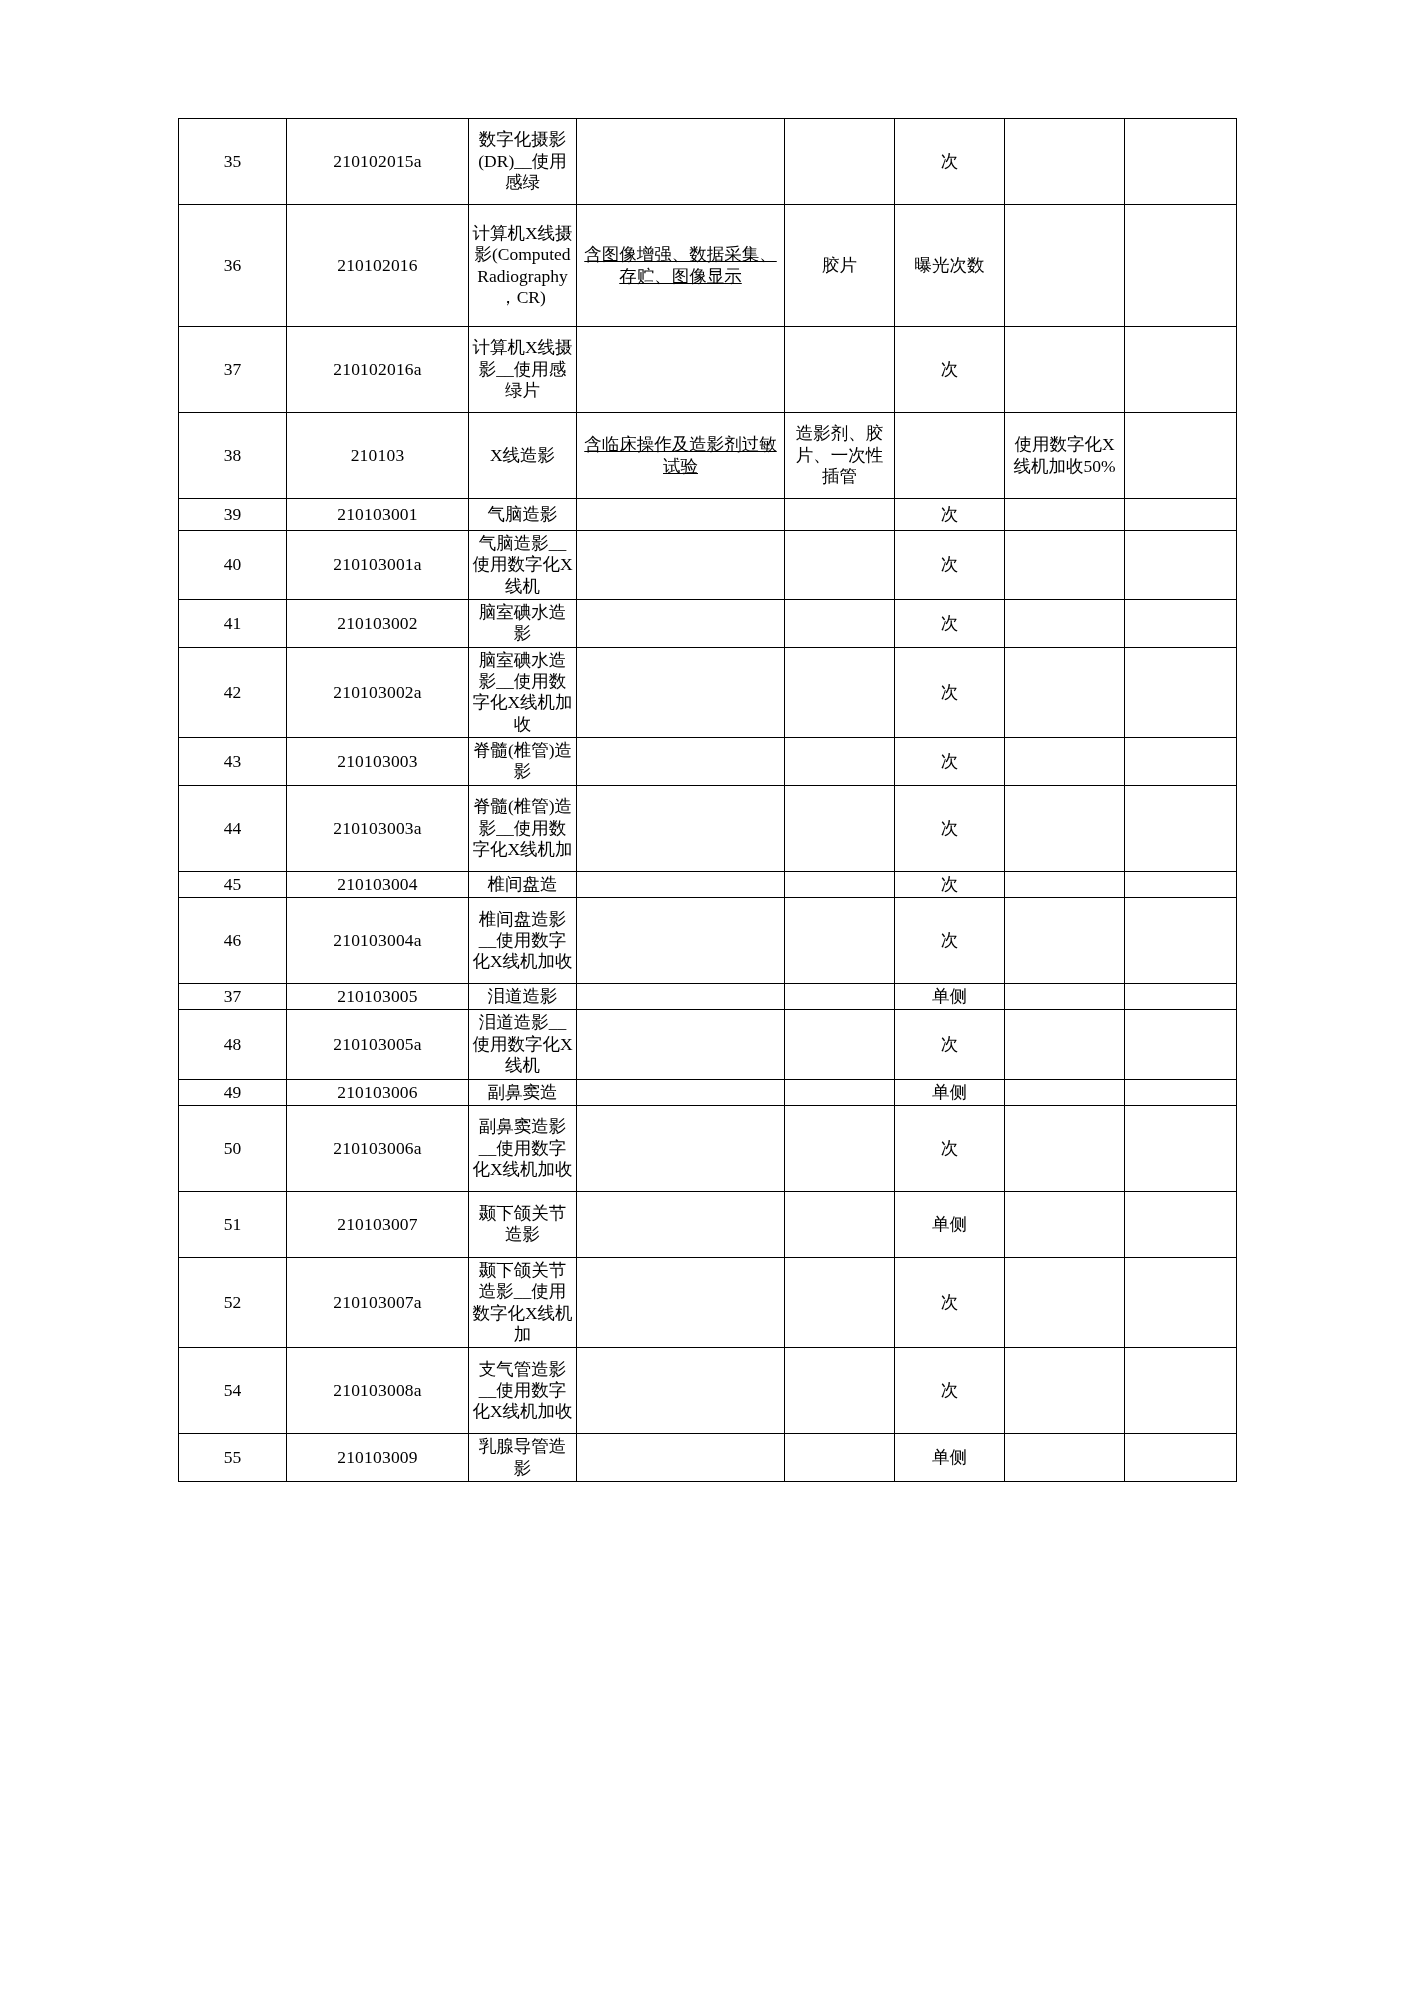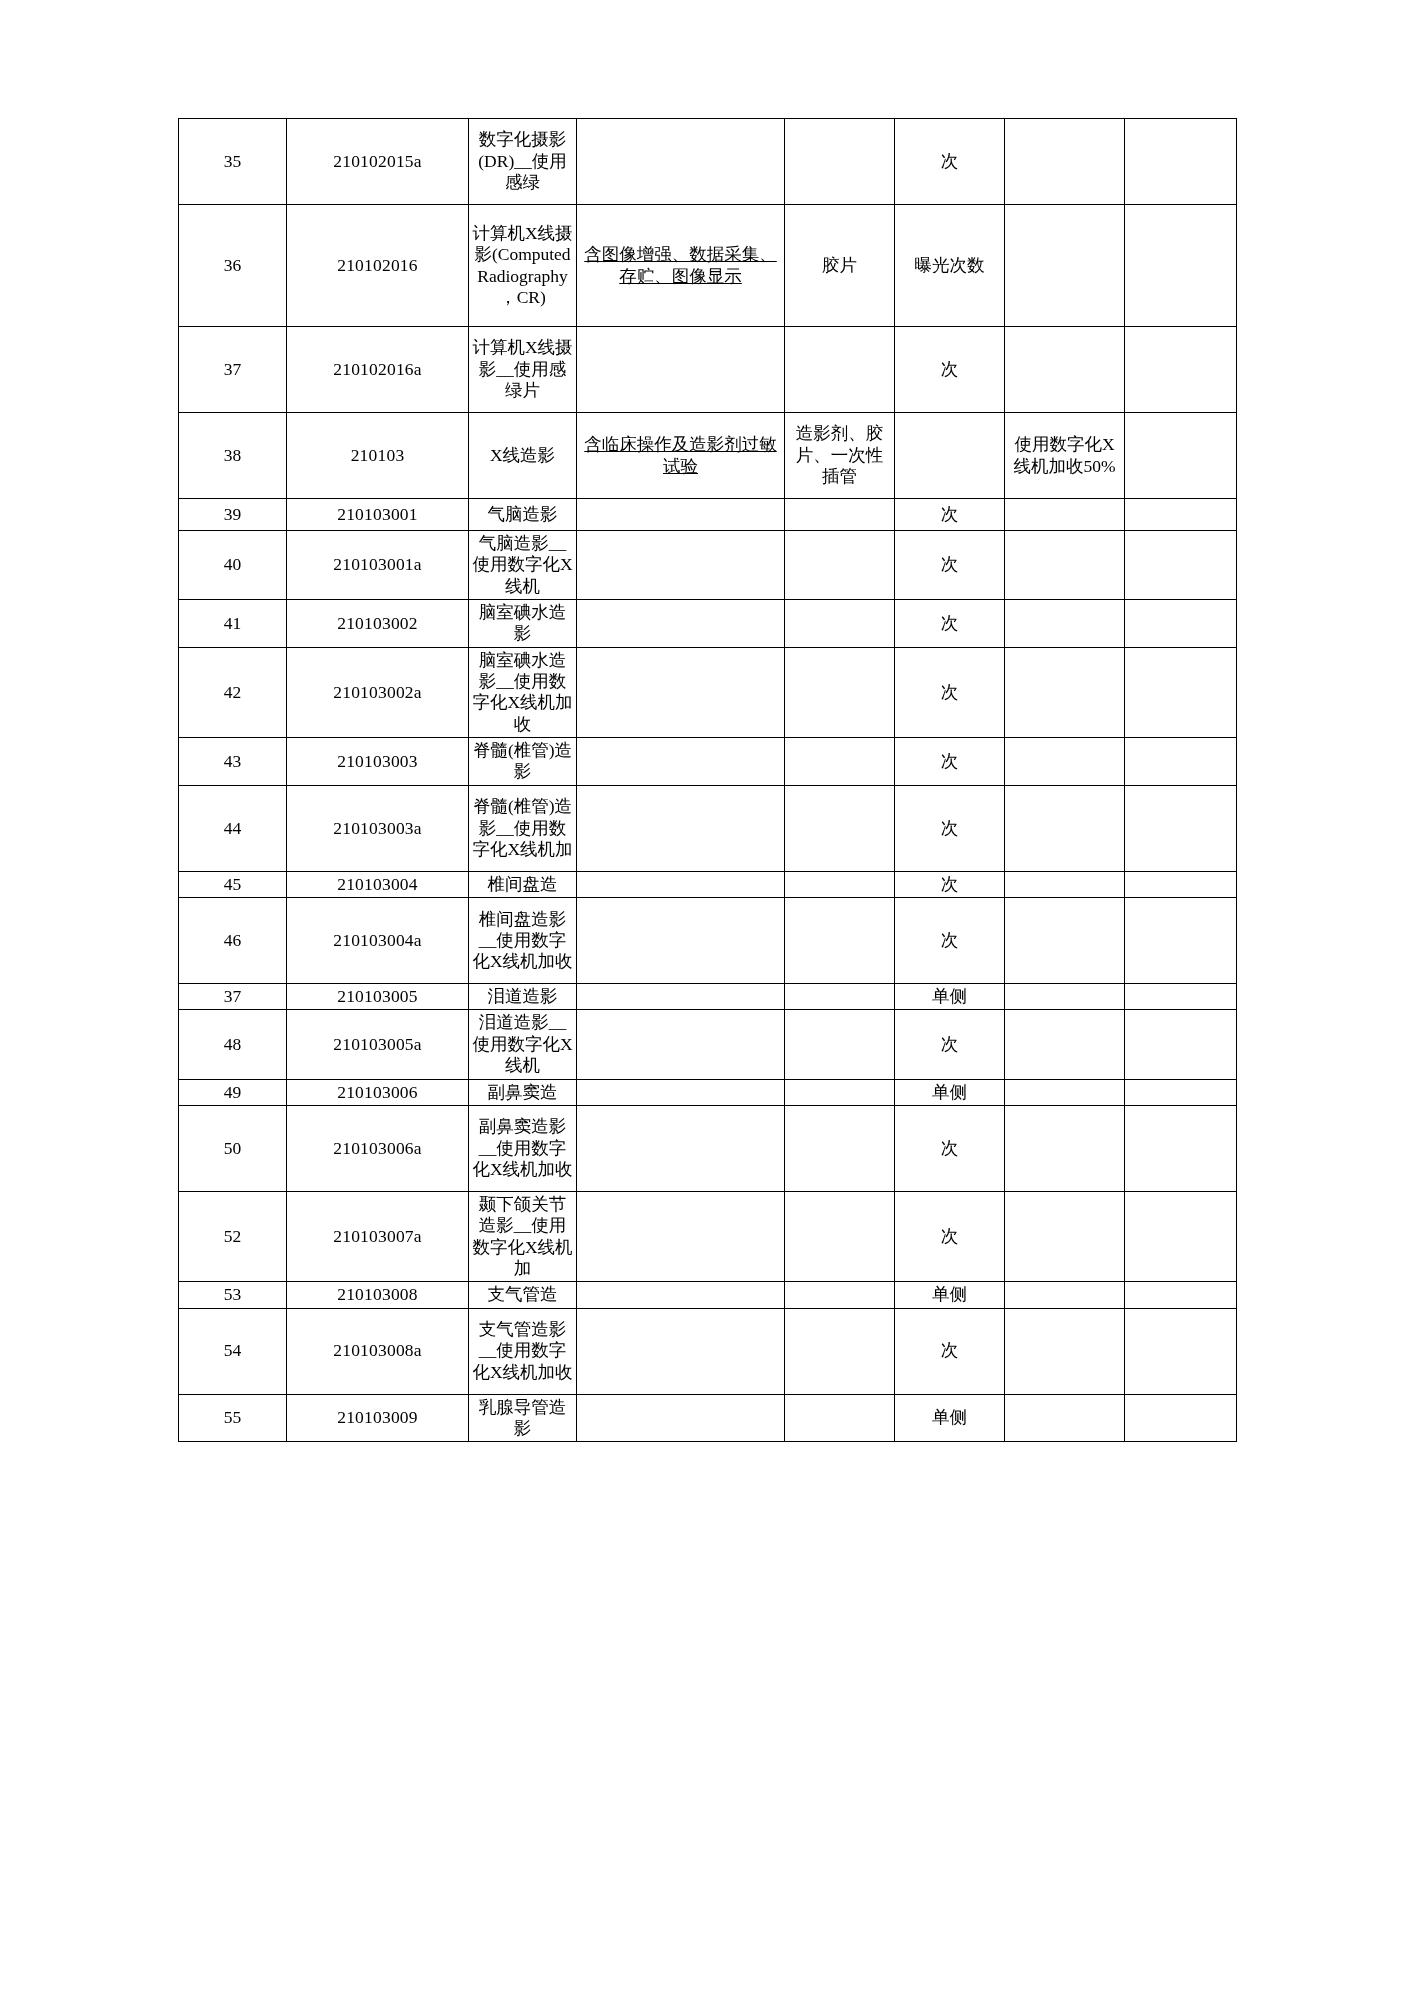--- a/index.html
+++ b/index.html
@@ -231,42 +231,42 @@
         <td class="c-no">50</td>
         <td class="c-code">210103006a</td>
         <td class="c-name">副鼻窦造影__使用数字化X线机加收</td>
         <td class="c-desc"></td>
         <td class="c-incl"></td>
         <td class="c-unit">次</td>
         <td class="c-note"></td>
         <td class="c-last"></td>
       </tr>
 
+      <tr style="height:66px">
+        <td class="c-no">51</td>
+        <td class="c-code">210103007</td>
+        <td class="c-name">颞下颌关节造影</td>
+        <td class="c-desc"></td>
+        <td class="c-incl"></td>
+        <td class="c-unit">单侧</td>
+        <td class="c-note"></td>
+        <td class="c-last"></td>
+      </tr>
 
       <tr style="height:86px">
         <td class="c-no">52</td>
         <td class="c-code">210103007a</td>
         <td class="c-name">颞下颌关节造影__使用数字化X线机加</td>
         <td class="c-desc"></td>
         <td class="c-incl"></td>
         <td class="c-unit">次</td>
         <td class="c-note"></td>
         <td class="c-last"></td>
       </tr>
 
-      <tr style="height:26px">
-        <td class="c-no">53</td>
-        <td class="c-code">210103008</td>
-        <td class="c-name">支气管造</td>
-        <td class="c-desc"></td>
-        <td class="c-incl"></td>
-        <td class="c-unit">单侧</td>
-        <td class="c-note"></td>
-        <td class="c-last"></td>
-      </tr>
 
       <tr style="height:86px">
         <td class="c-no">54</td>
         <td class="c-code">210103008a</td>
         <td class="c-name">支气管造影__使用数字化X线机加收</td>
         <td class="c-desc"></td>
         <td class="c-incl"></td>
         <td class="c-unit">次</td>
         <td class="c-note"></td>
         <td class="c-last"></td>

